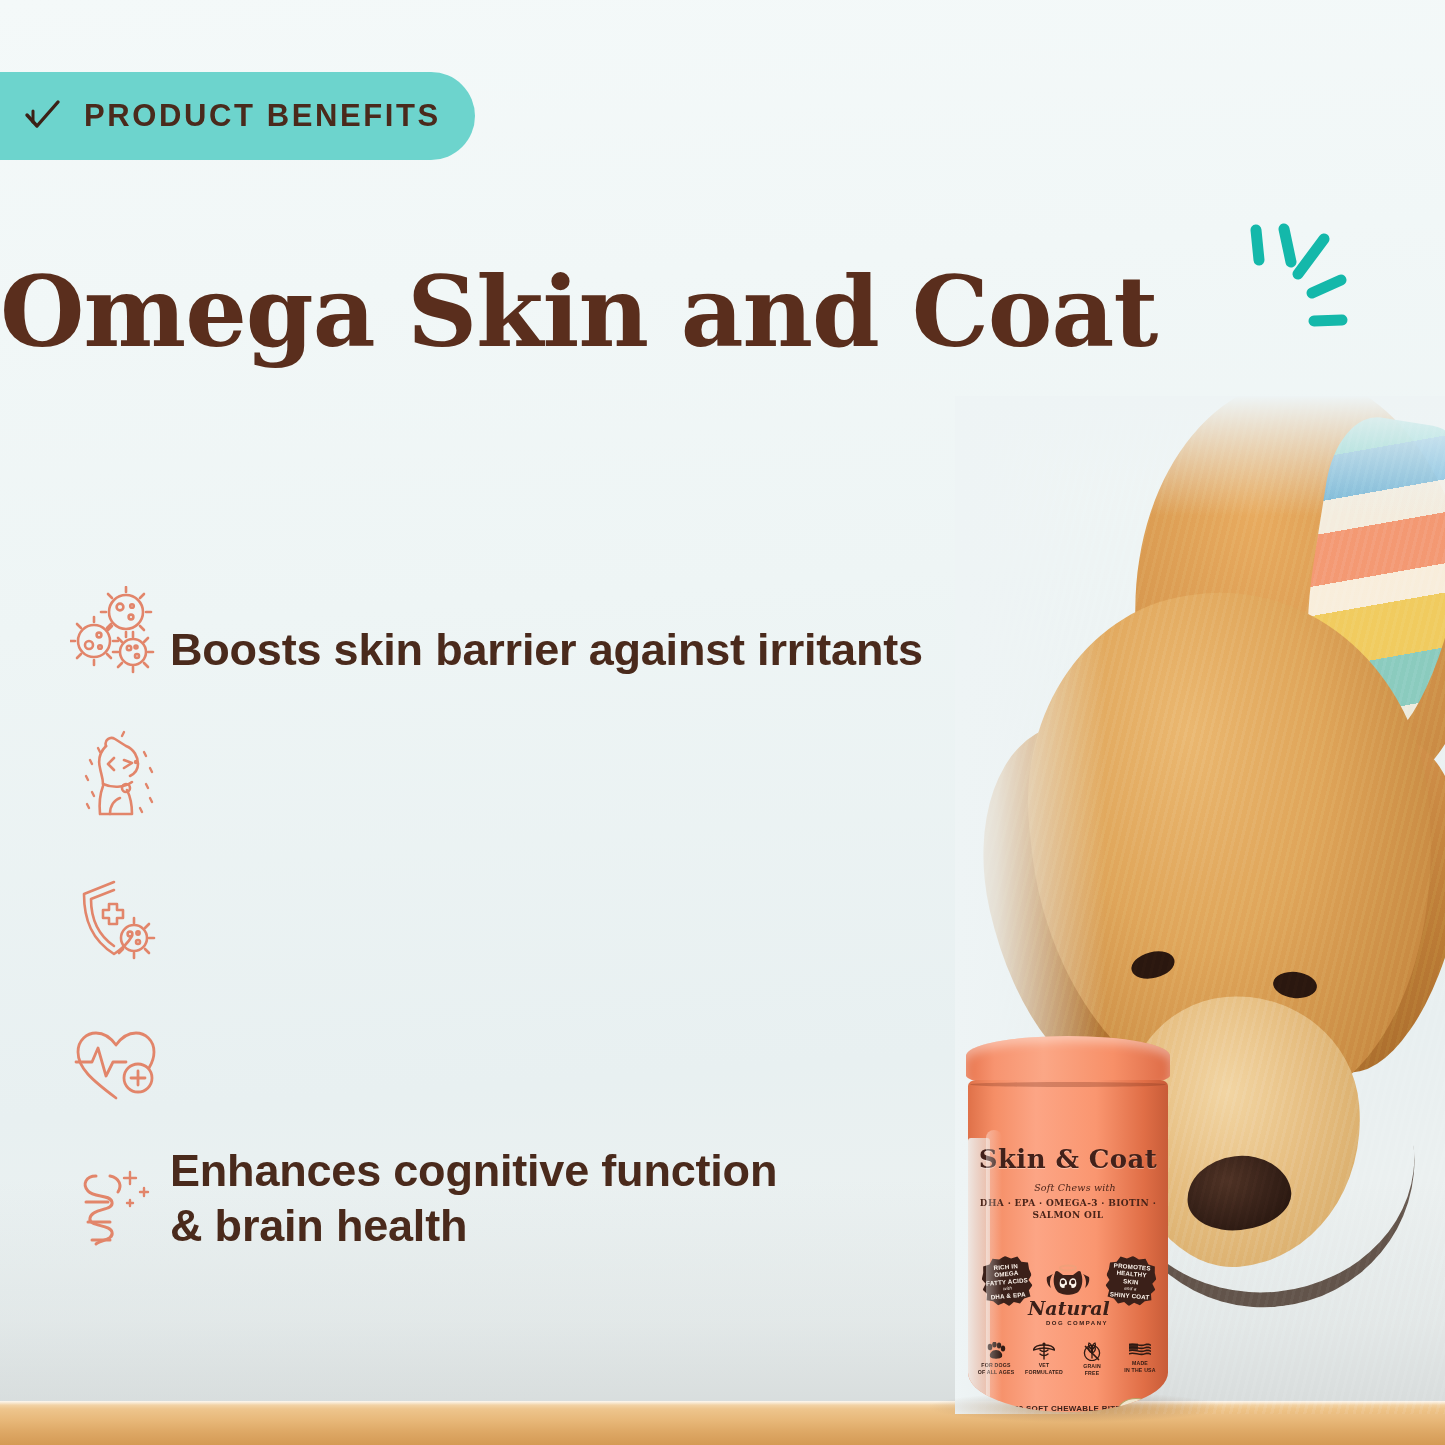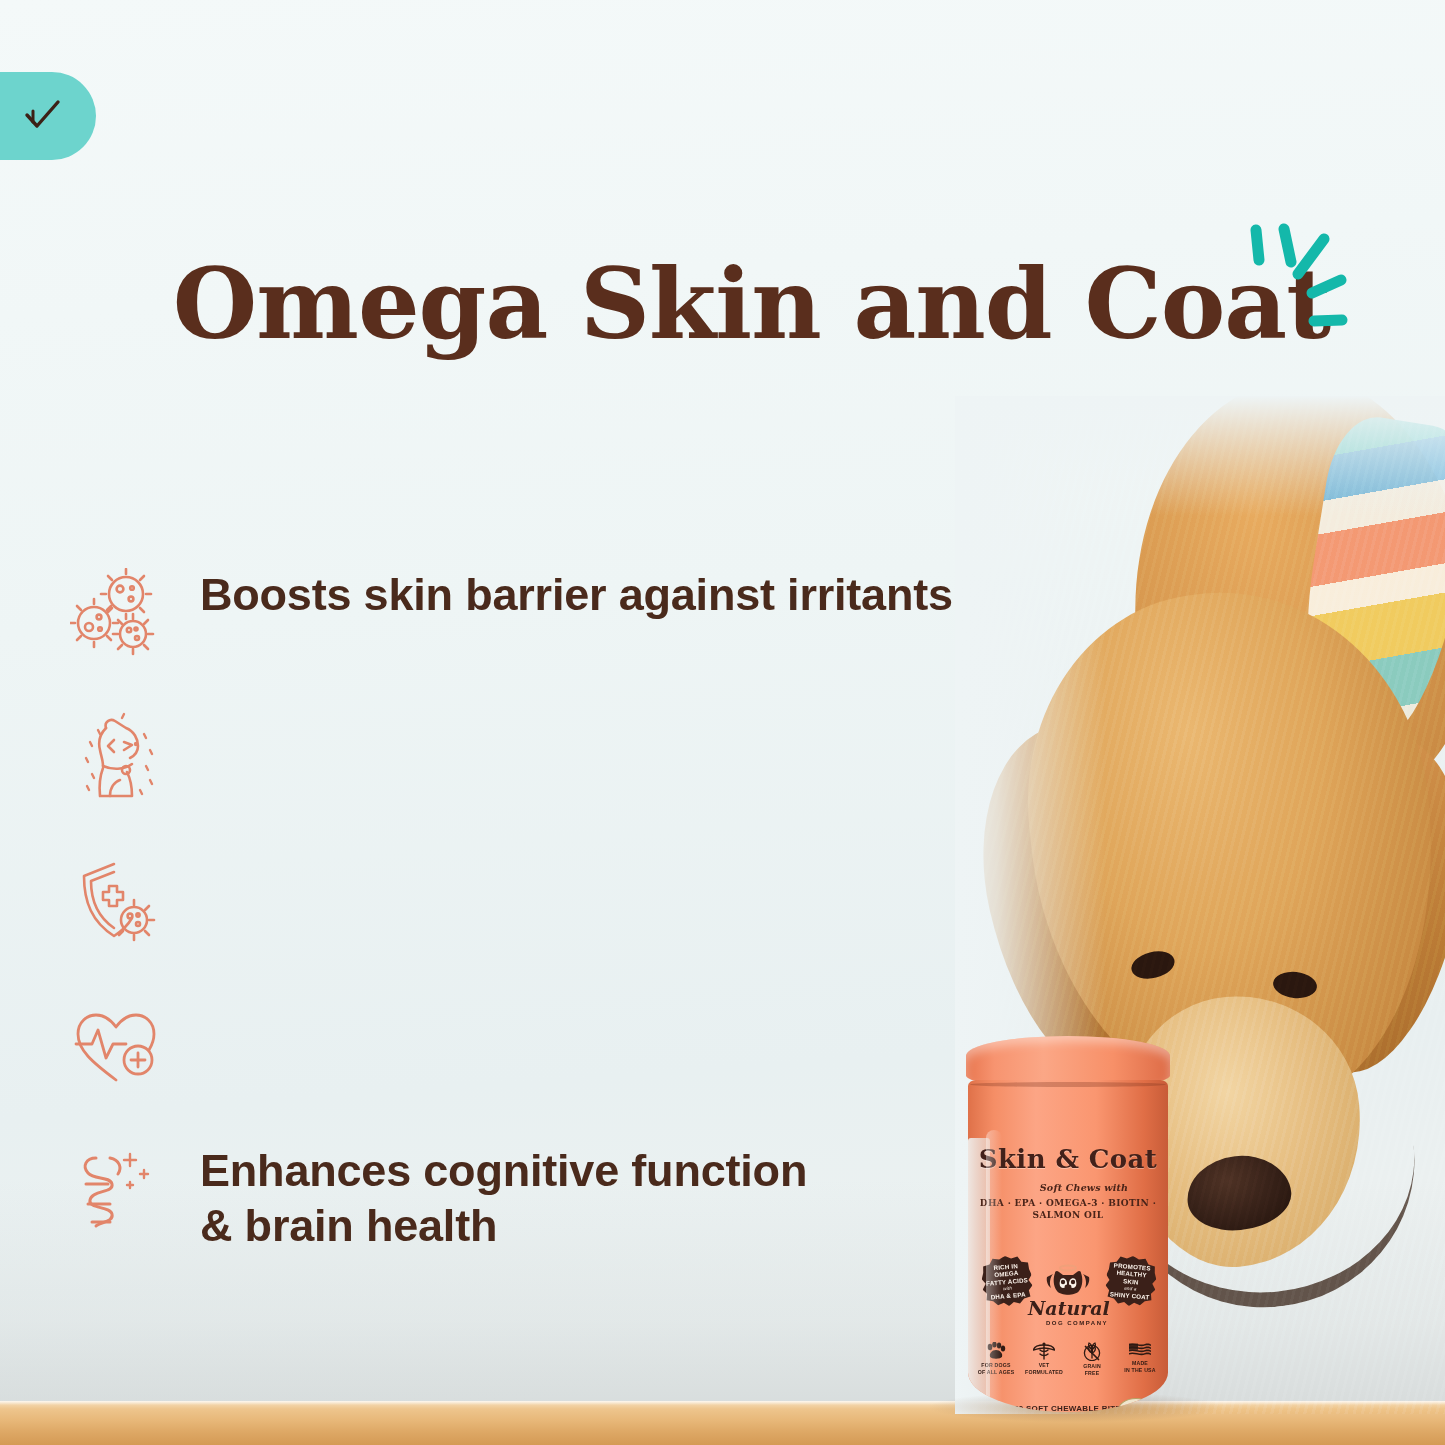--- a/index.html
+++ b/index.html
@@ -41,36 +41,36 @@
     border-radius:0 44px 44px 0;
   }
   .badge-check{display:block;width:40px;height:40px;flex:none;}
   .badge-text{
     font-size:31px;font-weight:700;letter-spacing:2.6px;
     color:#4a2a1c;white-space:nowrap;
   }
 
   
   .headline{
-    position:absolute;left:0;top:248px;width:1330px;
-    text-align:right;
+    position:absolute;left:0;top:256px;width:1330px;
+    text-align:left;
     font-family:"DejaVu Serif", serif;
     font-weight:700;
     font-size:97px;line-height:1.17;
     letter-spacing:-1px;
     color:#5a2e1d;
   }
   .headline .l2{display:block;}
 
   .sparkle{position:absolute;left:1244px;top:212px;width:120px;height:135px;}
 
   
   .benefits{position:absolute;left:70px;top:568px;width:900px;}
   .benefit{
-    display:flex;align-items:flex-start;gap:38px;
+    display:flex;align-items:flex-end;gap:8px;
     margin-bottom:34px;min-height:110px;
   }
   .benefit:last-child{margin-bottom:0;}
   .b-icon{width:92px;height:92px;flex:none;display:block;}
   .b-text{
     font-size:45px;line-height:1.22;font-weight:600;
     color:#4a2a1c;letter-spacing:-.2px;
   }
 
   
@@ -186,22 +186,22 @@
     background:linear-gradient(90deg,rgba(240,240,238,.92),rgba(230,230,226,.55));
     border-radius:3px;
   }
   .jar-title{
     position:absolute;top:64px;left:0;width:200px;text-align:center;
     font-family:"DejaVu Serif", serif;font-weight:700;
     font-size:26px;color:#42211a;letter-spacing:.4px;
     text-shadow:0 1px 0 rgba(255,255,255,.35);
   }
   .jar-sub1{
-    position:absolute;top:102px;left:16px;width:200px;text-align:center;
-    font-family:"DejaVu Serif", serif;font-style:italic;font-weight:700;
+    position:absolute;top:102px;left:7px;width:200px;text-align:center;
+    font-family:"DejaVu Serif", serif;font-style:italic;font-weight:400;
     font-size:9.5px;color:#4a2419;letter-spacing:.2px;
   }
   .jar-sub2{
     position:absolute;top:117px;left:6px;width:188px;text-align:center;
     font-family:"DejaVu Serif", serif;font-weight:700;
     font-size:9px;color:#4a2419;letter-spacing:.35px;line-height:1.35;
   }
   .seal{
     position:absolute;width:50px;height:50px;
     background:#3b2019;
@@ -274,20 +274,21 @@
     <div class="fur"></div>
     <div class="dog-fade"></div>
     <div class="dog-fade-top"></div>
   </div>
 
   <div class="badge">
     <svg class="badge-check" viewBox="0 0 40 40">
       <path d="M5 19 L15 30 L36 6" fill="none" stroke="#3c2116" stroke-width="3.4" stroke-linecap="round" stroke-linejoin="round"></path>
       <path d="M11 15 L11 26" fill="none" stroke="#3c2116" stroke-width="3" stroke-linecap="round"></path>
     </svg>
+    <div class="badge-text">PRODUCT BENEFITS</div>
   </div>
 
   <div class="headline">
     <span>Omega Skin and Coat</span>
   </div>
 
   <svg class="sparkle" viewBox="0 0 120 135">
     <g stroke="#14b8aa" stroke-width="11" stroke-linecap="round" fill="none">
       <line x1="12" y1="18" x2="15" y2="48"></line>
       <line x1="40" y1="17" x2="47" y2="50"></line>

